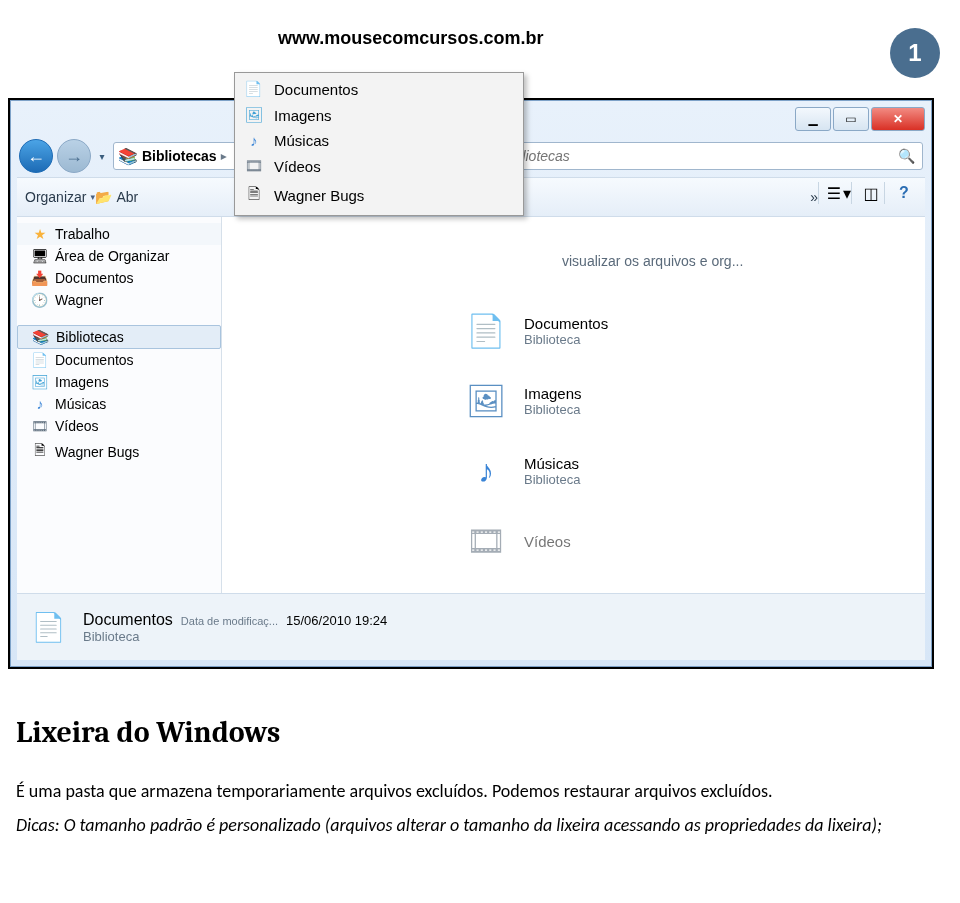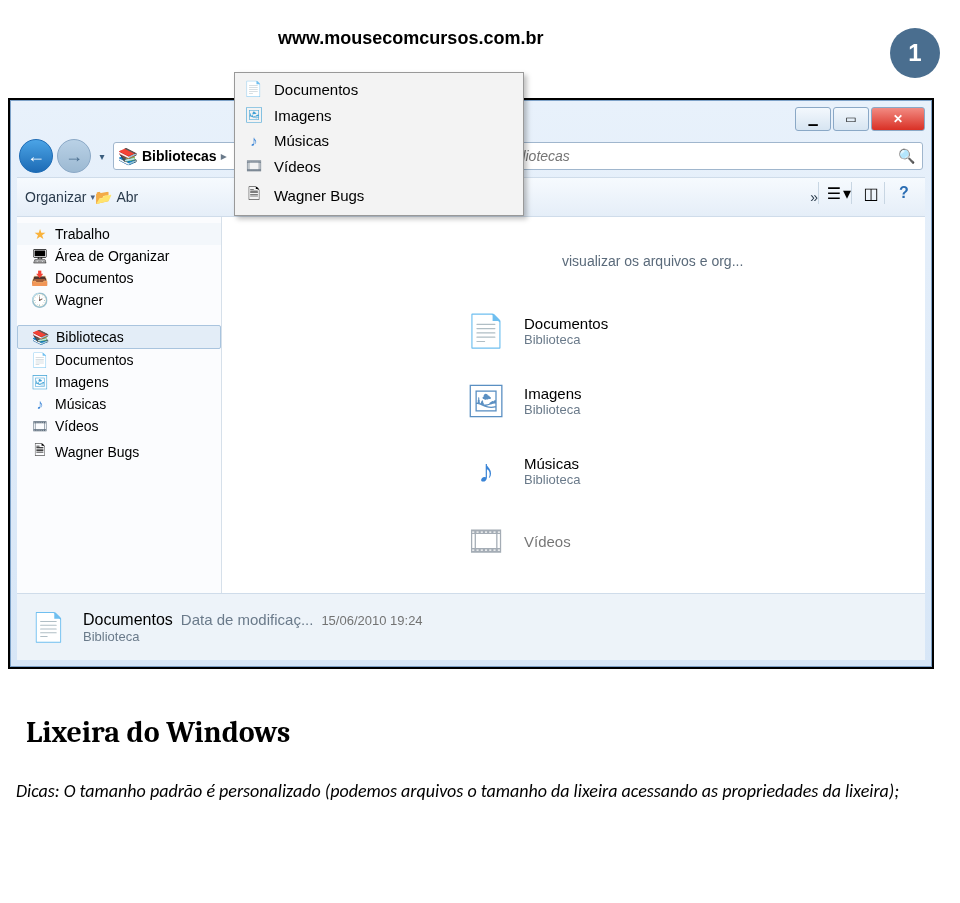--- a/index.html
+++ b/index.html
@@ -274,32 +274,32 @@
     width: 44px;
     height: 44px;
     display: flex;
     align-items: center;
     justify-content: center;
     font-size: 28px;
     color: #5a8fc2;
   }
   .status-main .tline { display: flex; gap: 8px; align-items: baseline; }
   .status-main .name { font-size: 16px; }
-  .status-main .label { font-size: 15px; color: #6a7a8a; }
-  .status-main .val { font-size: 13px; color: #737373; }
+  .status-main .label { font-size: 11px; color: #6a7a8a; }
+  .status-main .val { font-size: 13px; color: #000000; }
   .status-main .sub { font-size: 13px; color: #6a7a8a; }
   
   .article {
     margin: 46px 16px 0 16px;
   }
   .article h2 {
     font-family: Cambria, Georgia, serif;
     font-weight: bold;
     font-size: 30px;
-    margin: 40px 0 28px 10px;
+    margin: 40px 0 28px 0;
   }
   .article p {
     font-family: Calibri, Arial, sans-serif;
     font-size: 18px;
     line-height: 1.55;
     margin: 0 0 6px 0;
     text-align: justify;
   }
   .article .dicas { font-style: italic; }
   
@@ -487,14 +487,15 @@
       <div class="dd-item">
         <span class="dd-icon">🗎</span>
         <span>Wagner Bugs</span>
       </div>
     </div>
   </div>
 </div>
 
 <div class="article">
   <h2>Lixeira do Windows</h2>
-  <p class="dicas">Dicas: O tamanho padrão é personalizado (podemos arquivos o tamanho da lixeira acessando as propriedades da lixeira);</p>
+  <p>É uma pasta que armazena temporariamente arquivos excluídos. Podemos restaurar arquivos excluídos.</p>
+  <p class="dicas">Dicas: O tamanho padrão é personalizado (arquivos alterar o tamanho da lixeira acessando as propriedades da lixeira);</p>
 </div>
 
 </body></html>

